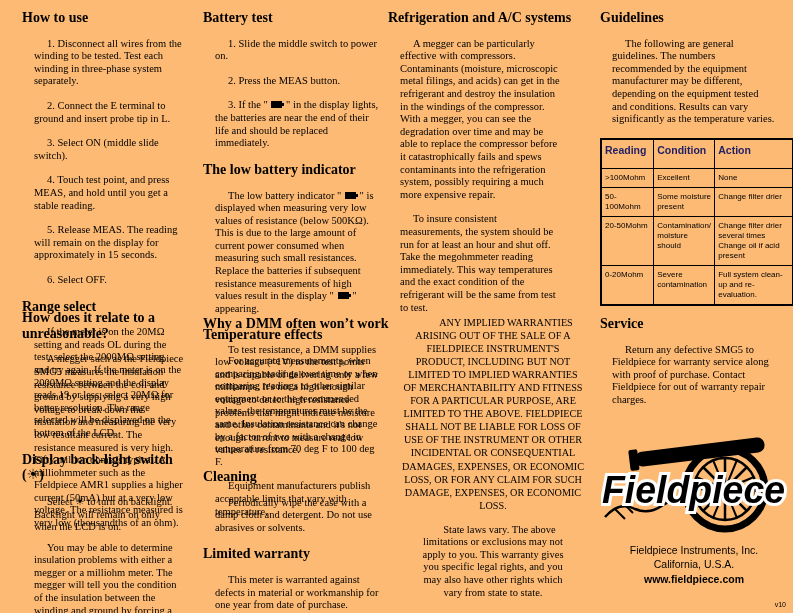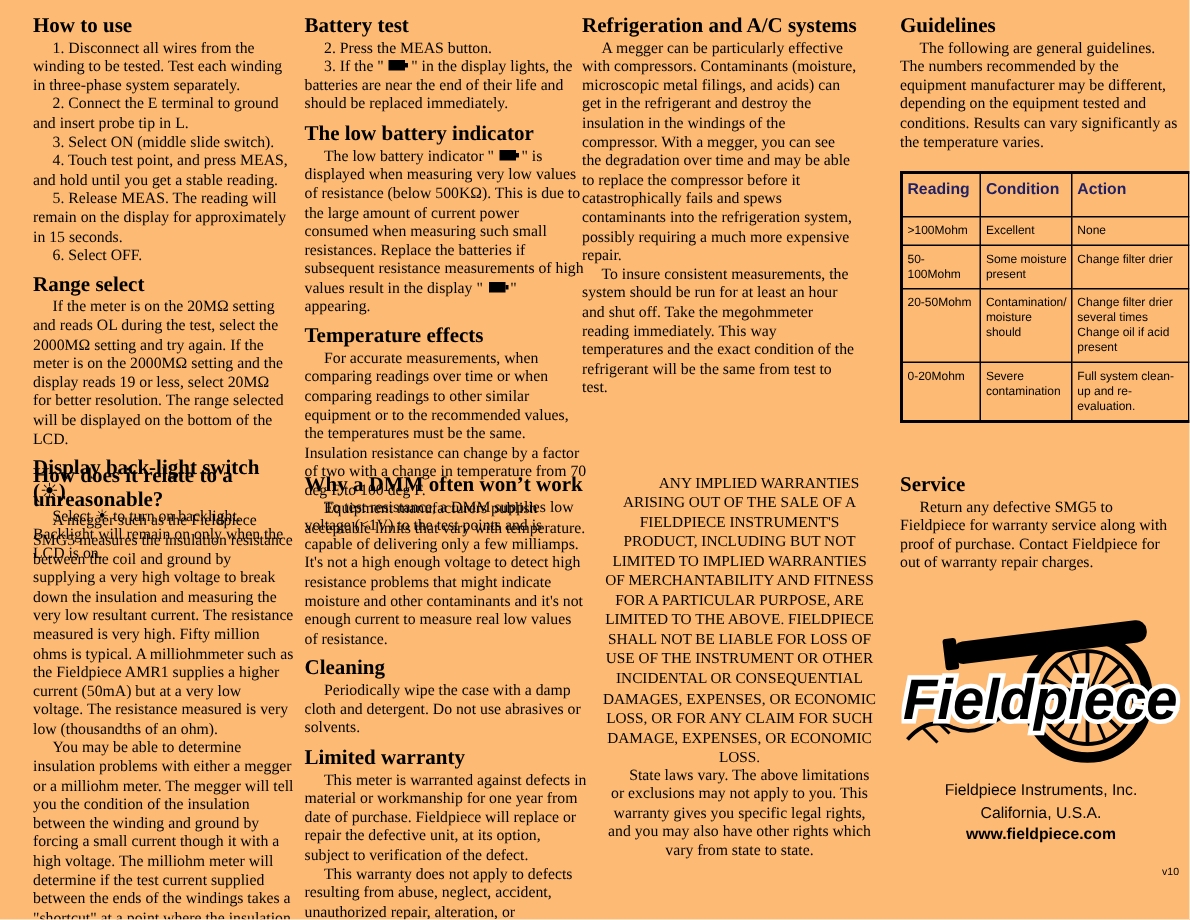--- a/index.html
+++ b/index.html
@@ -9,21 +9,21 @@
   #c1t{left:22px;top:10px;width:172px;}
   #c1b{left:22px;top:310px;width:174px;}
   #c2t{left:203px;top:10px;width:188px;}
   #c2b{left:203px;top:316px;width:188px;}
   #c3t{left:388px;top:10px;width:184px;}
   #c3b{left:402px;top:316px;width:182px;text-align:center;}
   #c4t{left:600px;top:10px;width:188px;}
   #c4b{left:600px;top:316px;width:188px;}
   h2.sec{font-size:14px;font-weight:bold;margin:5px 0 1px 0;line-height:1.12;}
   h2.sec:first-child{margin-top:0;}
-  p.body{font-size:10.5px;line-height:1.2;margin:0;text-indent:13px;}
+  p.body{font-size:10.5px;line-height:1.2;margin:12px;text-indent:13px;}
   p.caps{font-size:10.2px;line-height:1.28;margin:0;text-indent:26px;}
   .sun{font-family:"DejaVu Sans",sans-serif;}
   .batt{display:inline-block;width:11px;height:7px;background:#000;position:relative;margin:0 1px;}
   .batt::after{content:"";position:absolute;right:-2px;top:2px;width:2px;height:3px;background:#000;}
   table.guide{border-collapse:collapse;border:2.5px solid #000;margin-top:12px;
               font-family:"Liberation Sans",sans-serif;width:194px;}
   table.guide th{font-size:10.5px;font-weight:bold;color:#1f1f66;text-align:left;
                  border:1.5px solid #000;padding:4px 3px 12px 3px;vertical-align:top;}
   table.guide td{font-size:8px;border:1.5px solid #000;padding:4px 3px;vertical-align:top;
                  white-space:pre-line;line-height:1.25;}
@@ -56,20 +56,21 @@
 
   <div class="col" id="c1b">
     <h2 class="sec">How does it relate to a unreasonable?</h2>
     <p class="body">A megger such as the Fieldpiece SMG5 measures the insulation resistance between the coil and ground by supplying a very high voltage to break down the insulation and measuring the very low resultant current. The resistance measured is very high. Fifty million ohms is typical. A milliohmmeter such as the Fieldpiece AMR1 supplies a higher current (50mA) but at a very low voltage. The resistance measured is very low (thousandths of an ohm).</p>
     <p class="body">You may be able to determine insulation problems with either a megger or a milliohm meter. The megger will tell you the condition of the insulation between the winding and ground by forcing a small current though it with a high voltage. The milliohm meter will determine if the test current supplied between the ends of the windings takes a "shortcut" at a point where the insulation has failed.</p>
 
   </div>
 
   <div class="col" id="c2t">
     <h2 class="sec">Battery test</h2>
+    <p class="body">1. Slide the middle switch to power on.</p>
     <p class="body">2. Press the MEAS button.</p>
     <p class="body"><span>3. If the " </span><span class="batt"></span><span> " in the display lights, the batteries are near the end of their life and should be replaced immediately.</span></p>
 
     <h2 class="sec">The low battery indicator</h2>
     <p class="body"><span>The low battery indicator " </span><span class="batt"></span><span> " is displayed when measuring very low values of resistance (below 500KΩ). This is due to the large amount of current power consumed when measuring such small resistances. Replace the batteries if subsequent resistance measurements of high values result in the display " </span><span class="batt"></span><span> " appearing.</span></p>
 
     <h2 class="sec">Temperature effects</h2>
     <p class="body">For accurate measurements, when comparing readings over time or when comparing readings to other similar equipment or to the recommended values, the temperatures must be the same. Insulation resistance can change by a factor of two with a change in temperature from 70 deg F to 100 deg F.</p>
     <p class="body">Equipment manufacturers publish acceptable limits that vary with temperature.</p>
   </div>

